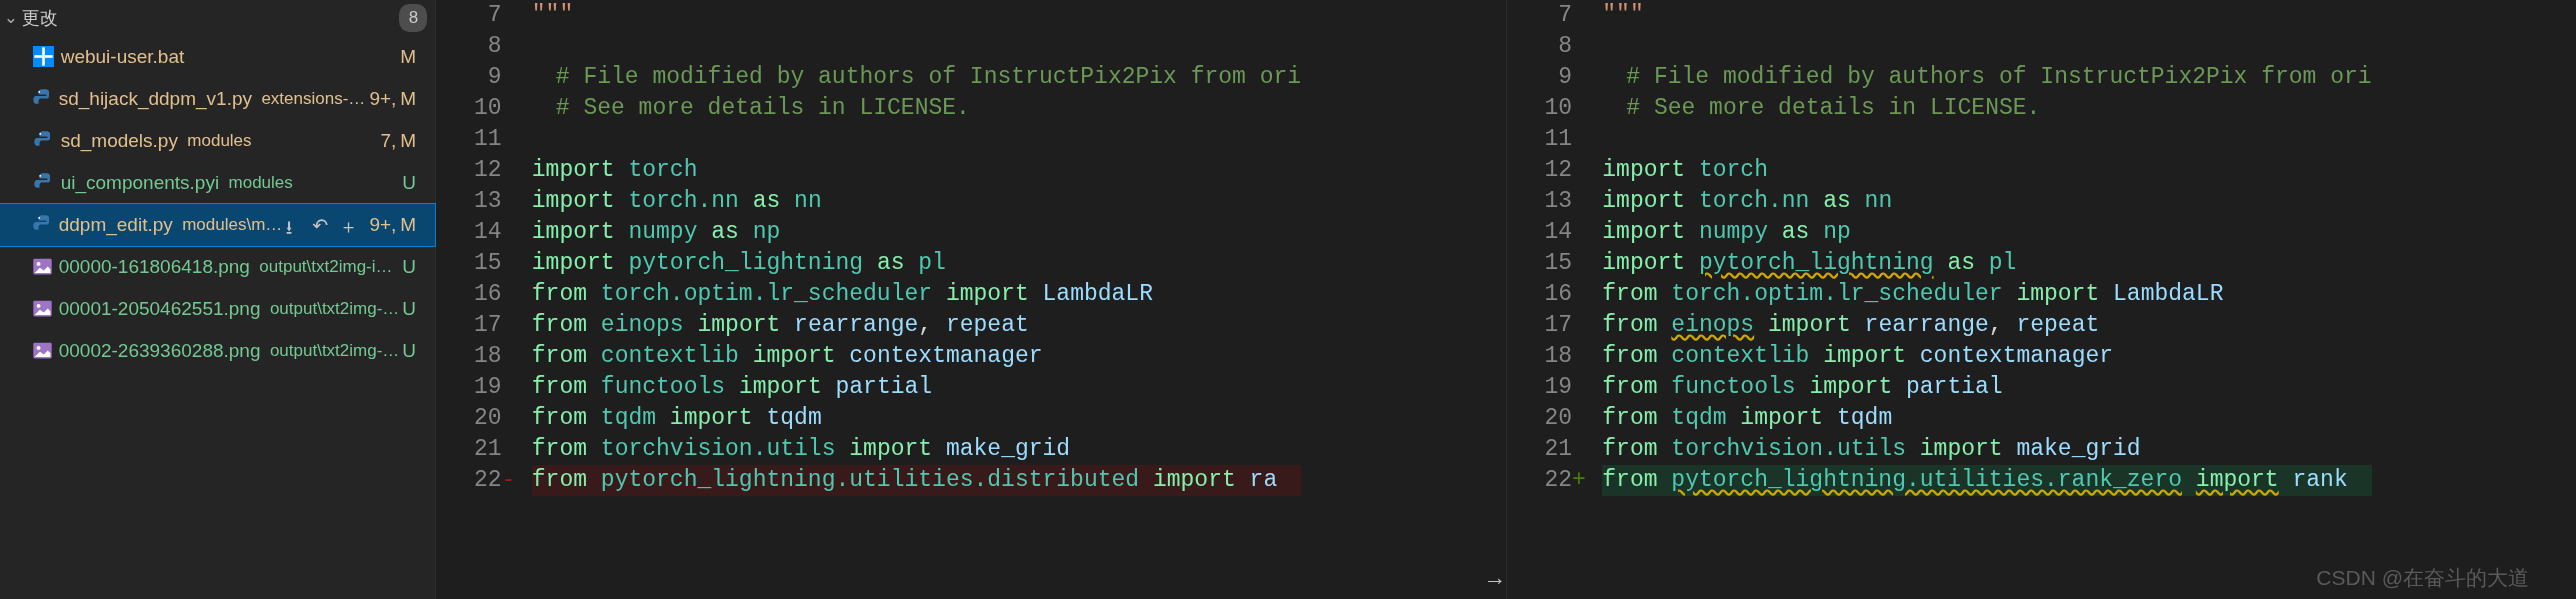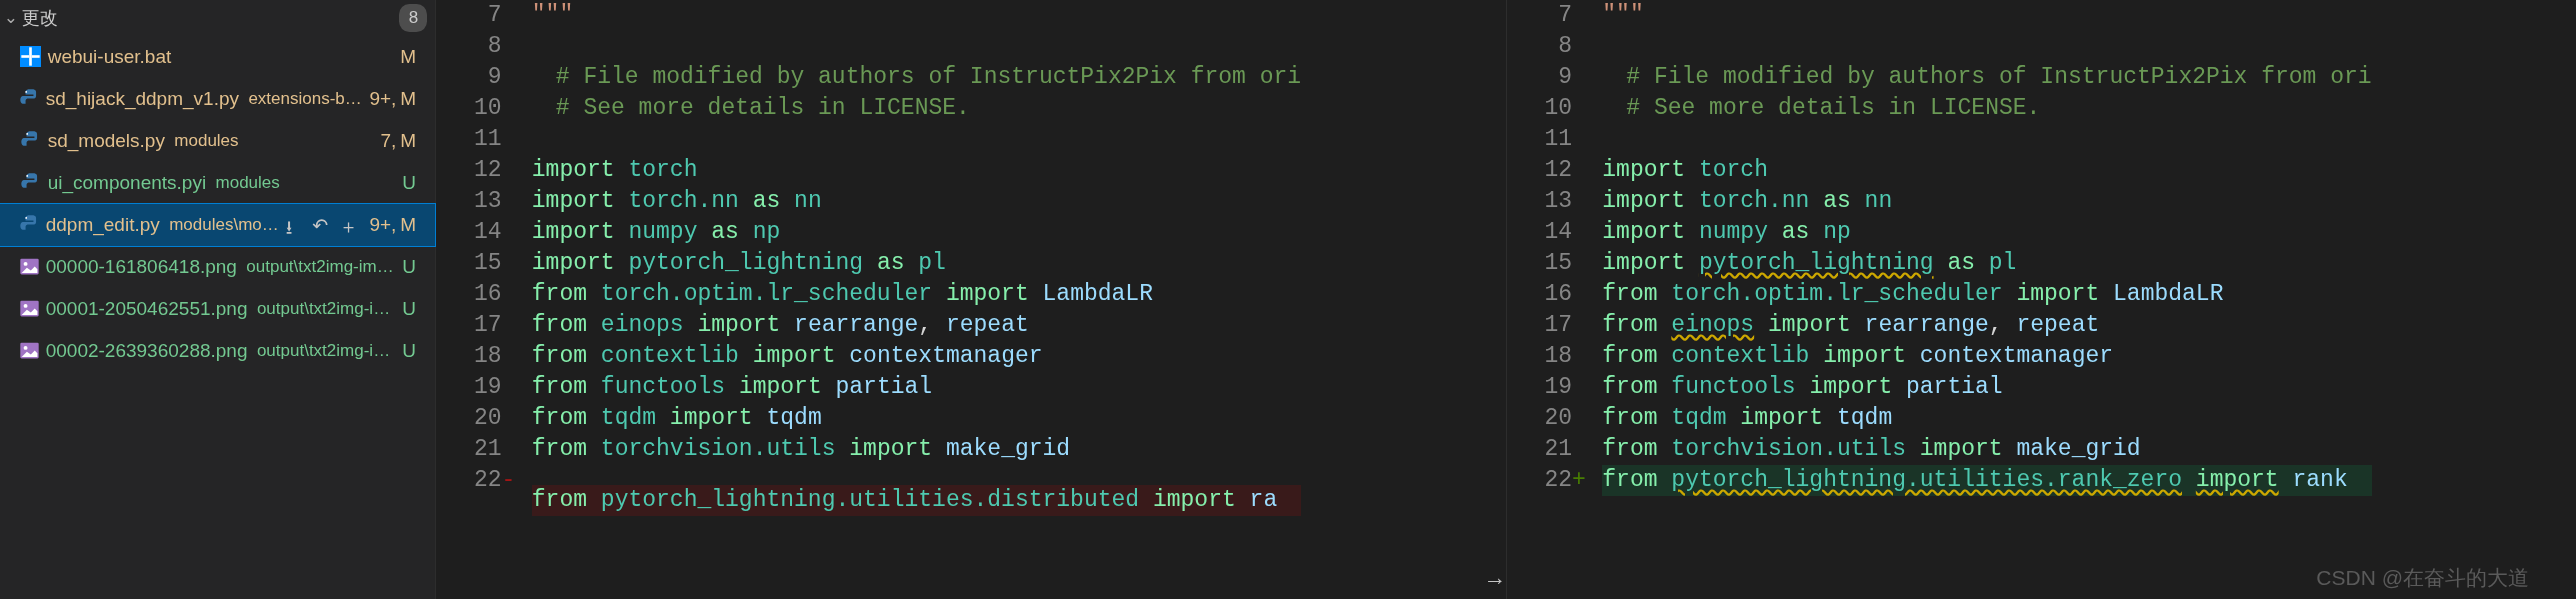--- a/index.html
+++ b/index.html
@@ -39,21 +39,21 @@
       display: inline-flex;
       align-items: center;
       justify-content: center;
       font-size: 17px;
       margin-left: auto;
     }
     .file-item {
       display: flex;
       align-items: center;
       height: 42px;
-      padding-left: 19px;
+      padding-left: 32px;
       font-size: 19px;
       cursor: pointer;
       position: relative;
     }
     .file-item.selected {
       background: #094771;
       outline: 0.9px solid #007fd4;
     }
     .file-icon { width: 23px; margin-right: 5.7px; display:inline-flex; align-items:center; justify-content:center;}
     .file-icon svg { width: 21px; height: 21px; }
@@ -98,21 +98,21 @@
     }
     .gutter div { white-space: nowrap; }
     .code { line-height: 31px; white-space: pre; }
     .code div { white-space: pre; }
     .t-keyword { color: #86efac; }
     .t-string { color: #ce9178; }
     .t-module { color: #4ec9b0; }
     .t-ident { color: #9cdcfe; }
     .t-comment { color: #6a9955; margin-left: 24px; }
     .t-default { color: #d4d4d4; }
-    .line-deleted { background: rgba(255,0,0,0.12); margin-top: 20px; }
+    .line-deleted { background: rgba(255,0,0,0.12); }
     .line-added { background: rgba(0,255,127,0.10); }
     .diff-arrow { position: absolute; right: 3.8px; bottom: 7.6px; color: #c5c5c5; }
     .underline-warn { text-decoration: underline wavy #cca700; text-underline-offset: 2.8px; }
     .gutter .diff-mark { display: inline-block; width: 13.2px; text-align:center; color:#888; }
     .gutter .diff-mark.add { color: #487e02; }
     .gutter .diff-mark.del { color: #a31515; }
     .watermark { position:absolute; right:47px; bottom:7.6px; color:#5a5a5a; font-size:21px; font-family:sans-serif; }
   </style>
 </head>
 <body>

